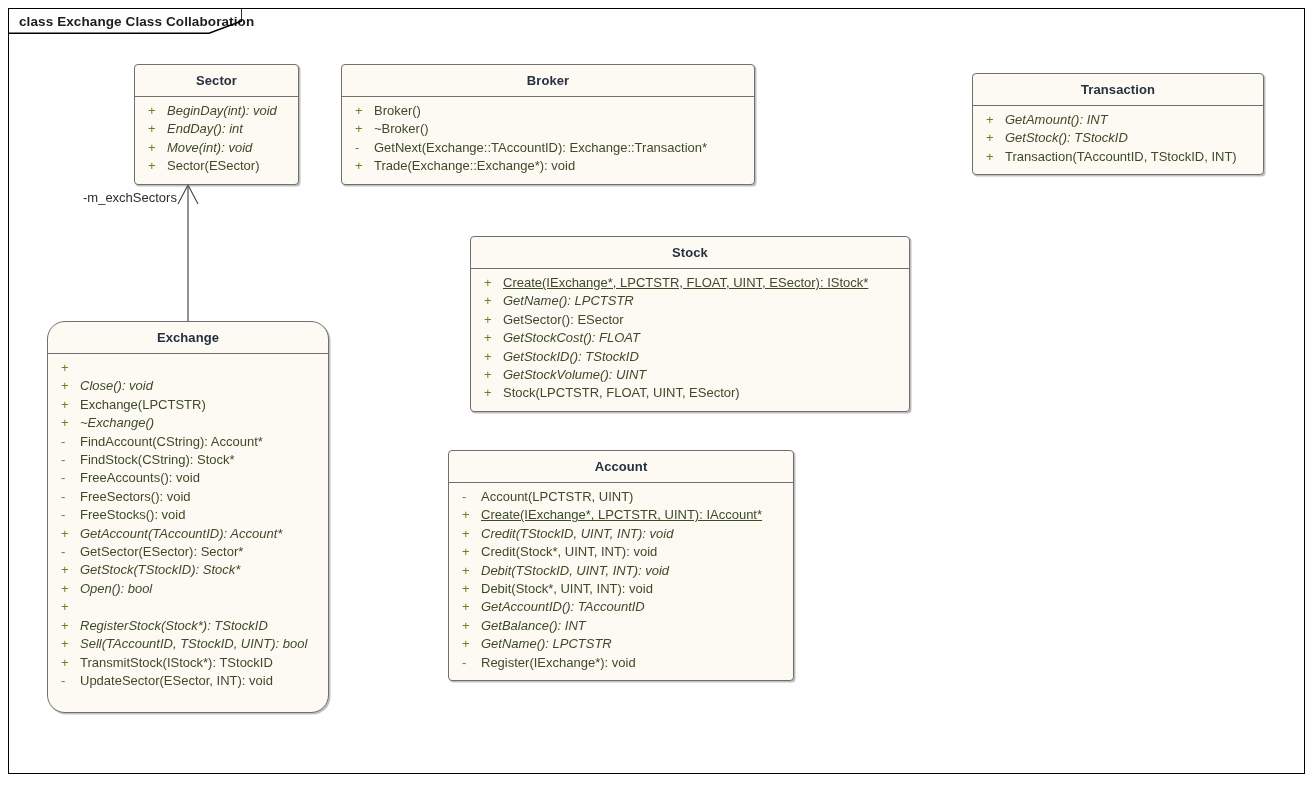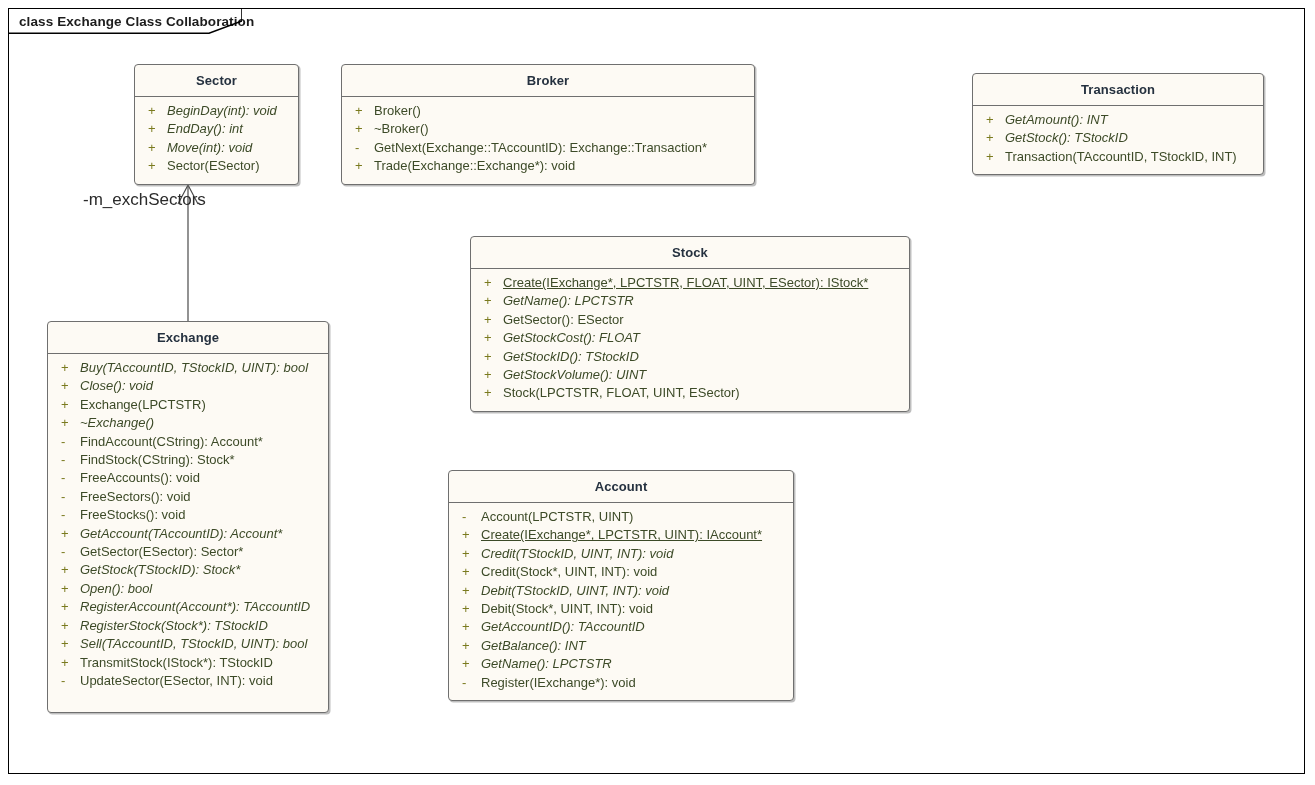--- a/index.html
+++ b/index.html
@@ -107,21 +107,21 @@
   
   #connector-layer {
     position: absolute;
     left: 0; top: 0;
     width: 1315px; height: 785px;
     z-index: 2;
     pointer-events: none;
   }
   .conn-label {
     position: absolute;
-    font-size: 17px;
+    font-size: 13px;
     color: #2b2b2b;
     white-space: nowrap;
     z-index: 3;
     text-align: center;
   }
 </style>
 </head>
 <body>
 
 <div id="diagram-frame"></div>
@@ -231,21 +231,21 @@
         <span class="op-vis">+</span>
         <span class="op-sig abstract">GetStockVolume(): UINT</span>
       </div>
       <div class="op-row">
         <span class="op-vis">+</span>
         <span class="op-sig">Stock(LPCTSTR, FLOAT, UINT, ESector)</span>
       </div>
     </div>
 </div>
 
-<div class="uml-class" id="class-account" style="left:448px; top:470px; width:346px;">
+<div class="uml-class" id="class-account" style="left:448px; top:450px; width:346px;">
   <div class="uml-name">Account</div>
   <div class="uml-ops">
       <div class="op-row">
         <span class="op-vis">-</span>
         <span class="op-sig">Account(LPCTSTR, UINT)</span>
       </div>
       <div class="op-row">
         <span class="op-vis">+</span>
         <span class="op-sig static">Create(IExchange*, LPCTSTR, UINT): IAccount*</span>
       </div>
@@ -277,26 +277,25 @@
         <span class="op-vis">+</span>
         <span class="op-sig abstract">GetName(): LPCTSTR</span>
       </div>
       <div class="op-row">
         <span class="op-vis">-</span>
         <span class="op-sig">Register(IExchange*): void</span>
       </div>
     </div>
 </div>
 
-<div class="uml-class" id="class-exchange" style="left:47px; top:321px; width:282px; height:392px;">
+<div class="uml-class" id="class-exchange" style="left:47px; top:321px; width:282px; height:392px;border-radius:18px;">
   <div class="uml-name">Exchange</div>
   <div class="uml-ops">
       <div class="op-row">
         <span class="op-vis">+</span>
-        <span class="op-sig abstract">Buy(TAccountID, TStockID, UINT): bool</span>
       </div>
       <div class="op-row">
         <span class="op-vis">+</span>
         <span class="op-sig abstract">Close(): void</span>
       </div>
       <div class="op-row">
         <span class="op-vis">+</span>
         <span class="op-sig">Exchange(LPCTSTR)</span>
       </div>
       <div class="op-row">
@@ -334,21 +333,20 @@
       <div class="op-row">
         <span class="op-vis">+</span>
         <span class="op-sig abstract">GetStock(TStockID): Stock*</span>
       </div>
       <div class="op-row">
         <span class="op-vis">+</span>
         <span class="op-sig abstract">Open(): bool</span>
       </div>
       <div class="op-row">
         <span class="op-vis">+</span>
-        <span class="op-sig abstract">RegisterAccount(Account*): TAccountID</span>
       </div>
       <div class="op-row">
         <span class="op-vis">+</span>
         <span class="op-sig abstract">RegisterStock(Stock*): TStockID</span>
       </div>
       <div class="op-row">
         <span class="op-vis">+</span>
         <span class="op-sig abstract">Sell(TAccountID, TStockID, UINT): bool</span>
       </div>
       <div class="op-row">

